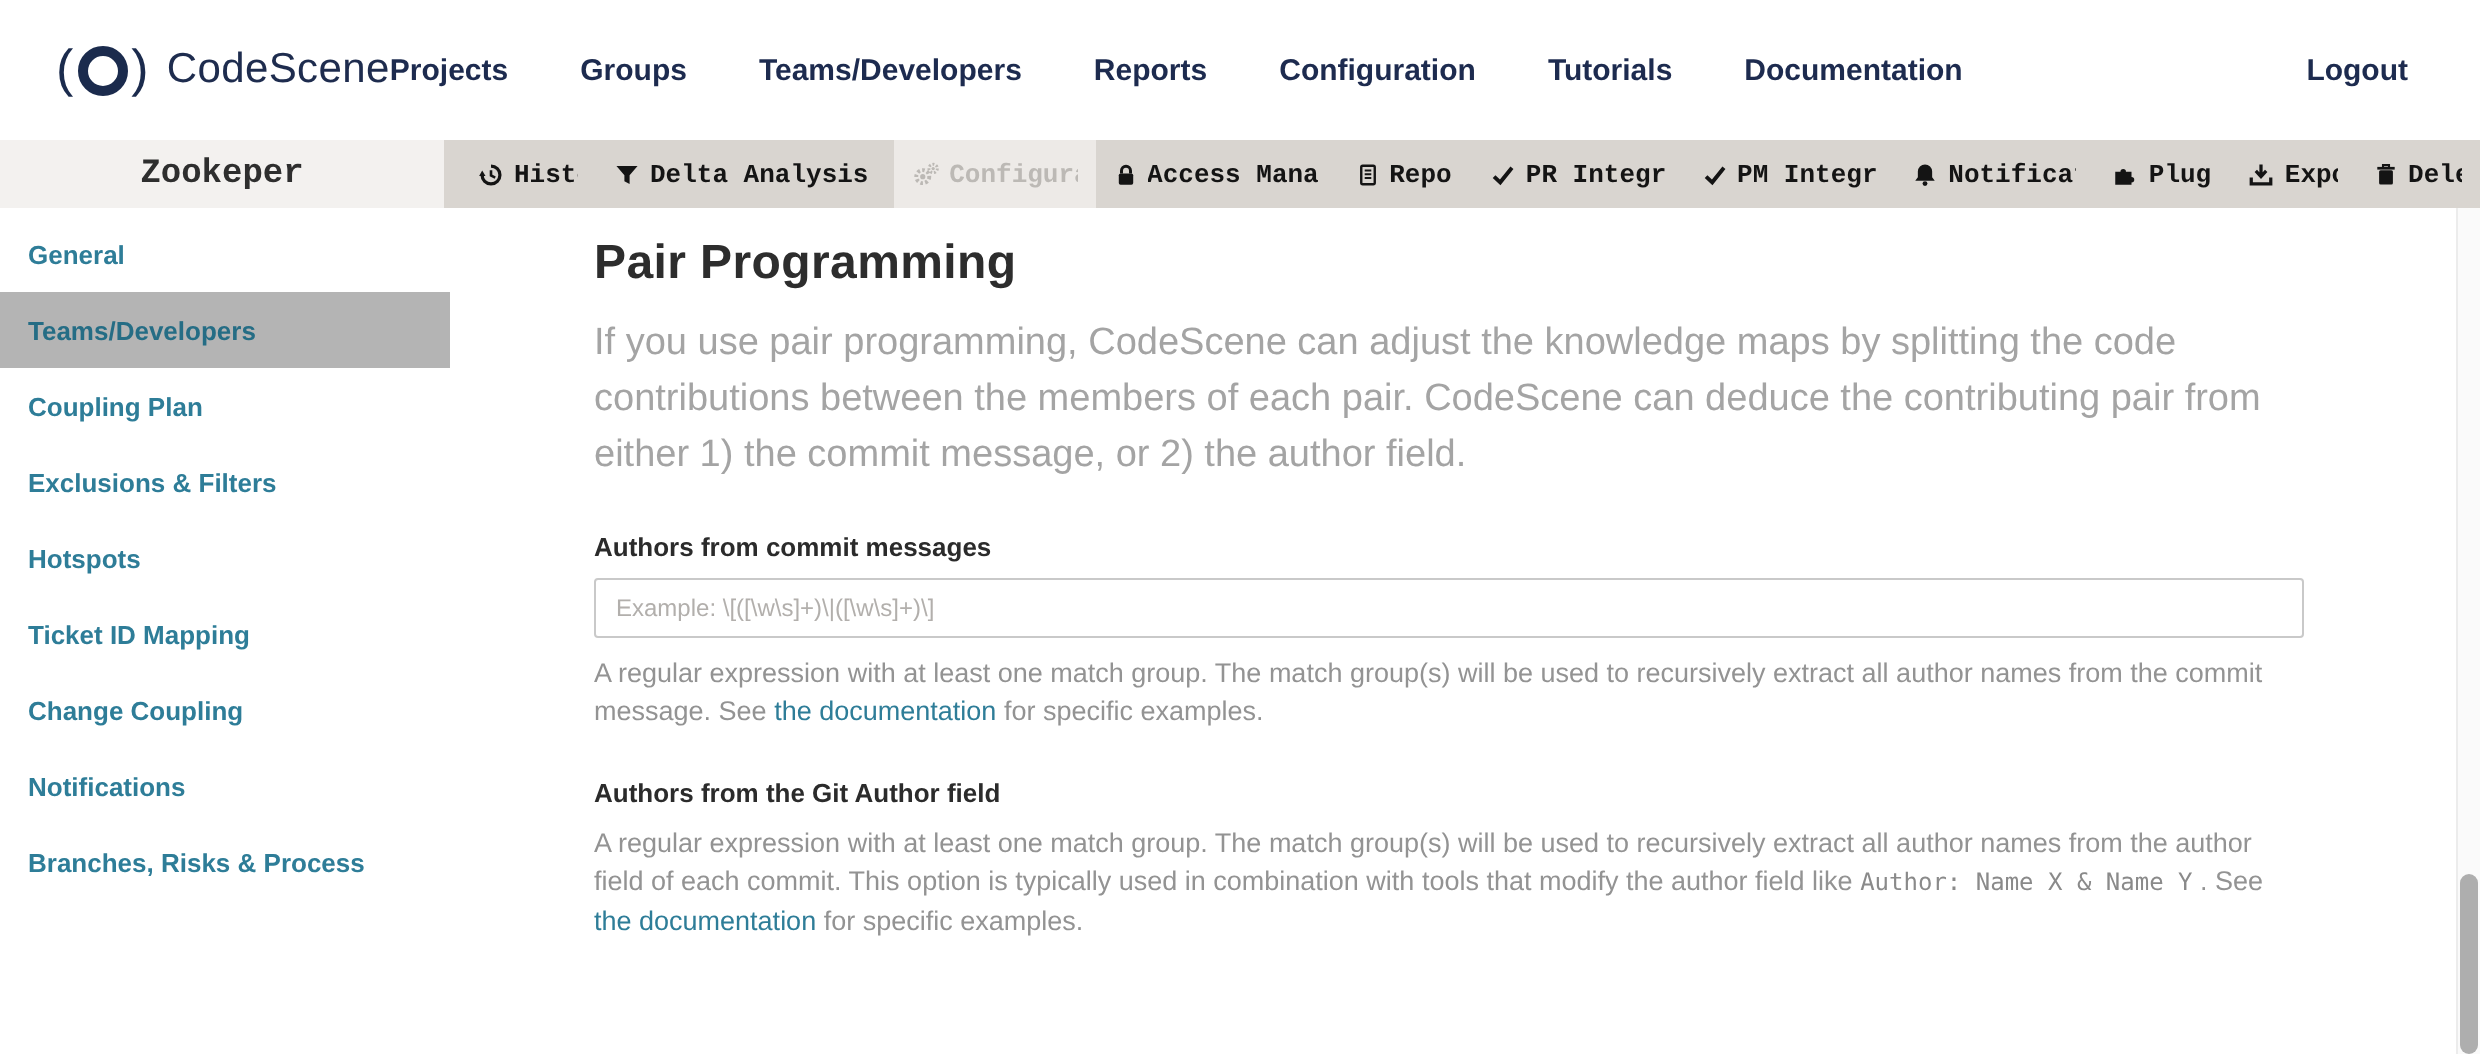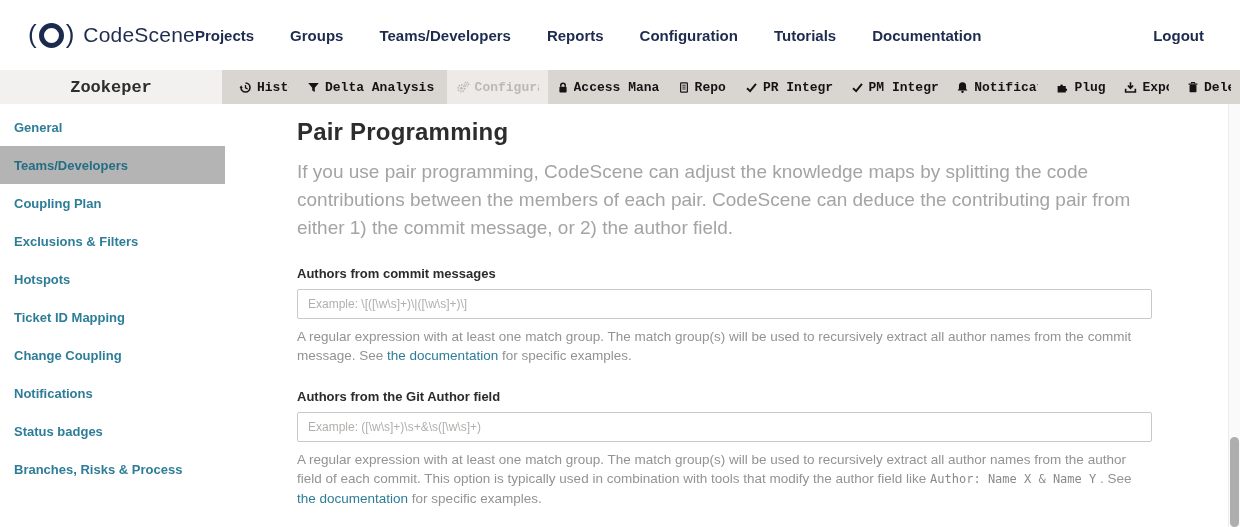--- a/index.html
+++ b/index.html
@@ -258,41 +258,39 @@
 
     <aside class="sidebar">
       <div class="side-item">General</div>
       <div class="side-item active">Teams/Developers</div>
       <div class="side-item">Coupling Plan</div>
       <div class="side-item">Exclusions &amp; Filters</div>
       <div class="side-item">Hotspots</div>
       <div class="side-item">Ticket ID Mapping</div>
       <div class="side-item">Change Coupling</div>
       <div class="side-item">Notifications</div>
-      <div class="side-item">Status badges</div>
       <div class="side-item">Branches, Risks &amp; Process</div>
     </aside>
 
     <main class="main">
       <h1 class="page-heading">Pair Programming</h1>
       <p class="lead">If you use pair programming, CodeScene can adjust the knowledge maps by splitting the code contributions between the members of each pair. CodeScene can deduce the contributing pair from either 1) the commit message, or 2) the author field.</p>
 
       <div class="form-group">
         <label class="field-label">Authors from commit messages</label>
         <input class="text-input" type="text" placeholder="Example: \[([\w\s]+)\|([\w\s]+)\]" style="">
         <p class="help-text">
           <span>A regular expression with at least one match group. The match group(s) will be used to recursively extract all author names from the commit message. See</span>
           <a>the documentation</a>
           <span>for specific examples.</span>
         </p>
       </div>
 
       <div class="form-group">
         <label class="field-label">Authors from the Git Author field</label>
-        <input class="text-input" type="text" placeholder="Example: ([\w\s]+)\s+&amp;\s([\w\s]+)" style="">
         <p class="help-text">
           <span>A regular expression with at least one match group. The match group(s) will be used to recursively extract all author names from the author field of each commit. This option is typically used in combination with tools that modify the author field like</span>
           <code>Author: Name X &amp; Name Y</code>
           <span>. See</span>
           <a>the documentation</a>
           <span>for specific examples.</span>
         </p>
       </div>
 
     </main>

